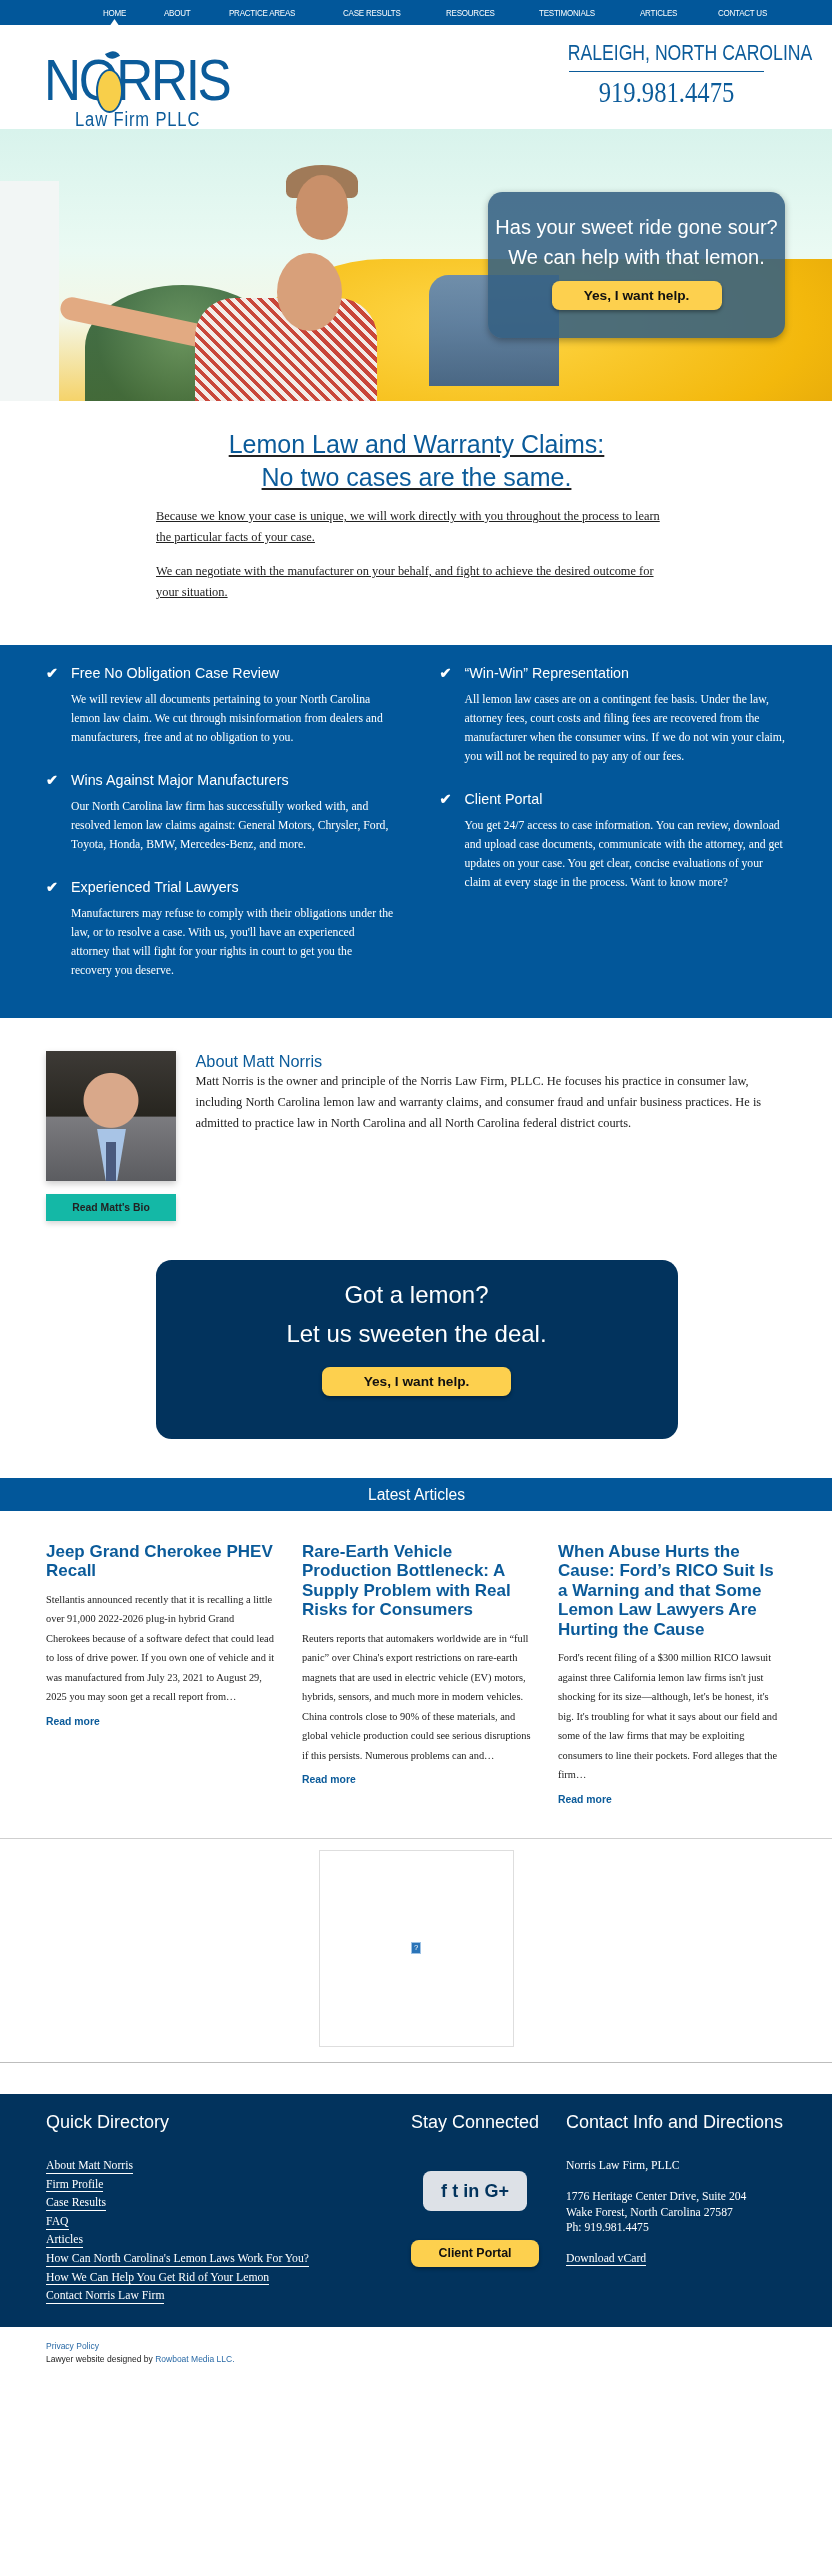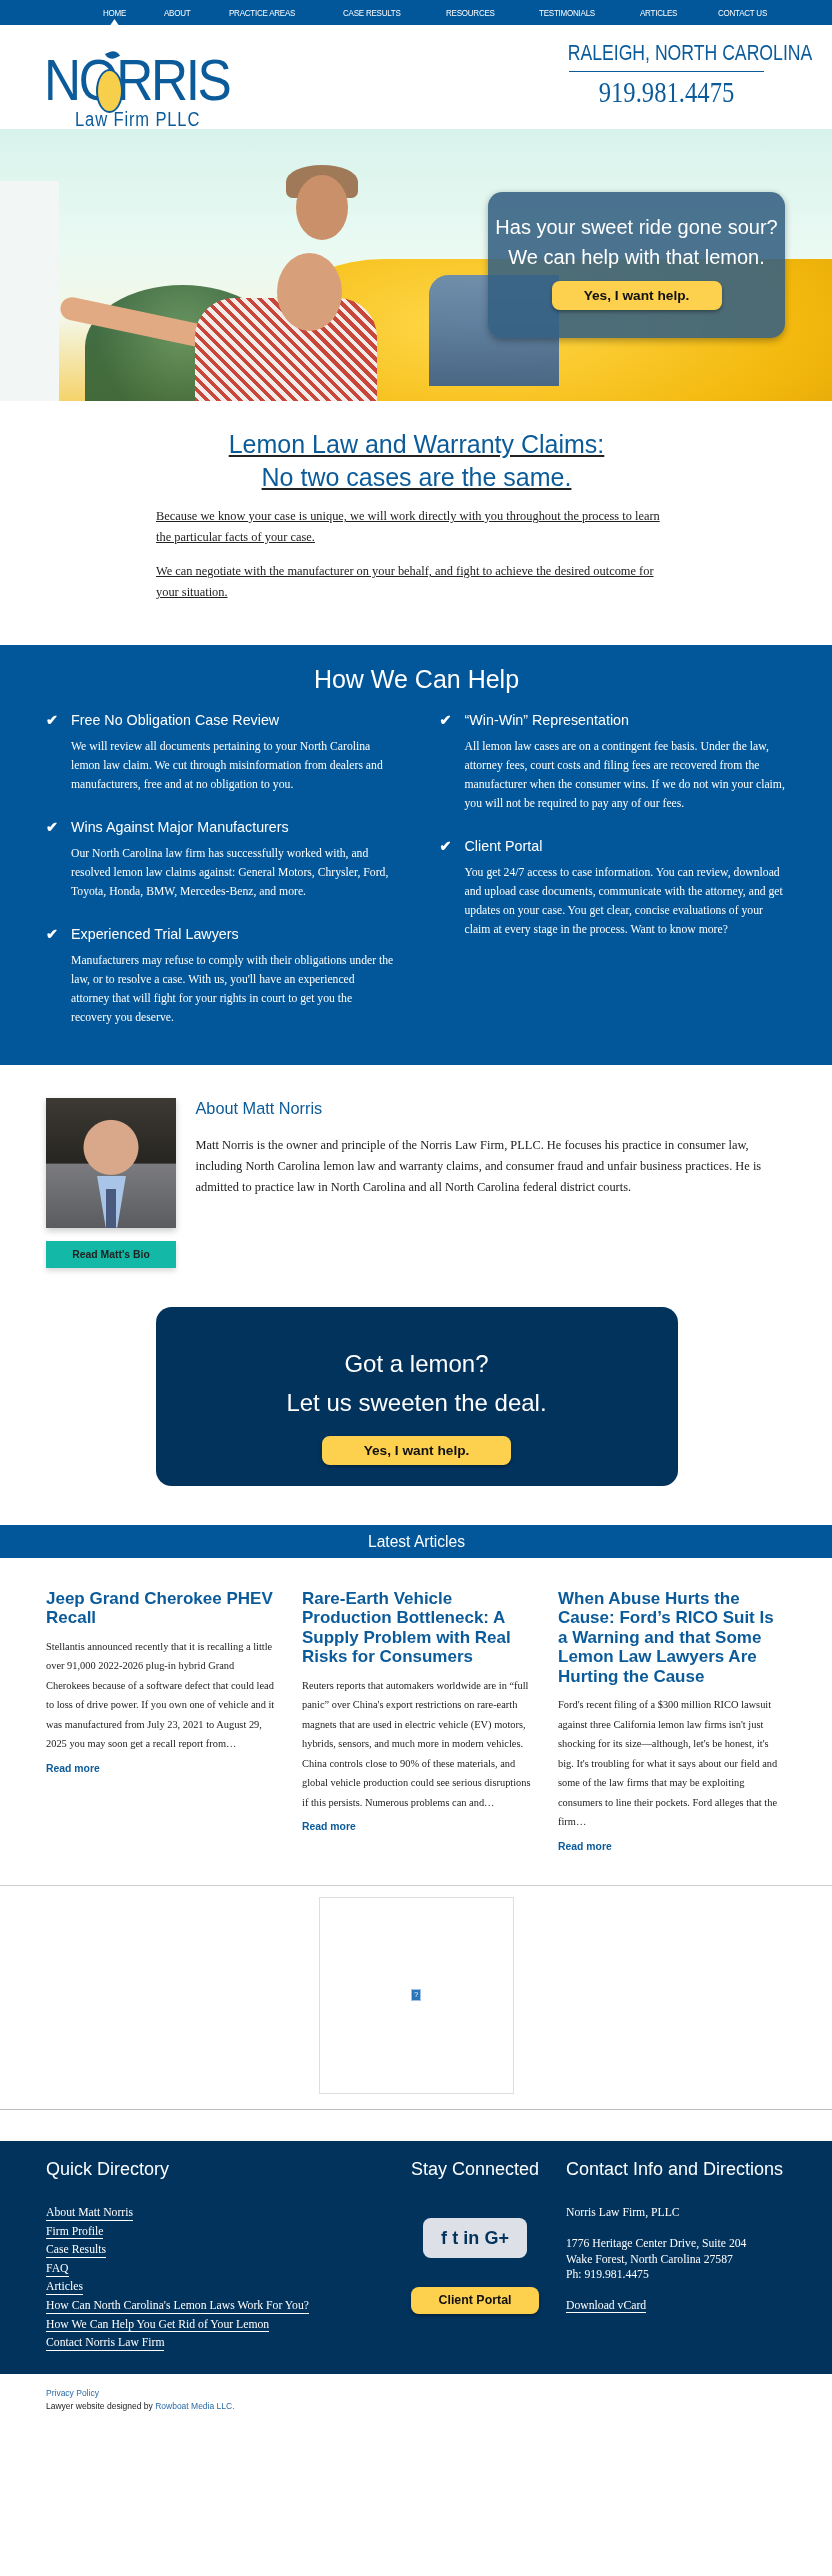--- a/index.html
+++ b/index.html
@@ -56,25 +56,25 @@
 .feat p{padding-left:25px;margin-top:9px;font-size:11.7px;line-height:19px;}
 
 
 .about{position:relative;padding:33px 46px 26px;display:flex;gap:19.5px;}
 .about .photo-col{width:130px;}
 .photo{width:130px;height:130px;background:radial-gradient(circle at 50% 38%,#d9a88a 0 26%,transparent 27%),linear-gradient(180deg,#3d3a36 0%,#27251f 50%,#7b7b7f 51%,#5b5c60 100%);box-shadow:0 2.6px 6.5px rgba(0,0,0,.2);position:relative;}
 .photo .tie{position:absolute;left:60px;top:91px;width:10.4px;height:39px;background:#4a5a7e;}
 .photo .collar{position:absolute;left:51px;top:78px;width:29px;height:52px;background:#a8c4e6;clip-path:polygon(0 0,100% 0,70% 100%,30% 100%);}
 .about .btn-bio{display:block;margin-top:13px;width:130px;height:27px;line-height:27px;background:#14b8a6;font-family:"Liberation Sans",sans-serif;font-weight:bold;font-size:10.4px;text-align:center;box-shadow:0 2.6px 5.2px rgba(0,0,0,.15);transform:none;}
 .about h3{font-family:"Liberation Sans",sans-serif;font-weight:normal;color:#0b5b9a;font-size:16.3px;margin-top:1.3px;}
-.about p{margin-top:17px;font-size:12.4px;line-height:21px;}
+.about p{font-size:12.4px;line-height:21px;}
 
 
 .cta-wrap{padding:13px 0 39px;}
-.cta{width:522px;height:179px;margin:0 auto;background:#02335d;border-radius:15.6px;text-align:center;padding-top:37px;}
+.cta{width:522px;height:179px;margin:0 auto;background:#02335d;border-radius:15.6px;text-align:center;padding-top:15px;}
 .cta .l1,.cta .l2{color:#fff;font-family:"Liberation Sans",sans-serif;font-size:24px;line-height:39px;}
 .cta .btn-yellow{margin-top:14.3px;width:189px;height:29px;line-height:29px;font-size:13.7px;}
 
 
 .art-bar{background:#02579a;height:33px;line-height:33px;text-align:center;color:#fff;font-family:"Liberation Sans",sans-serif;font-size:15.6px;}
 .articles{display:flex;padding:31px 46px 33px;gap:27px;}
 .article{flex:1;}
 .article h4{font-family:"Liberation Sans",sans-serif;color:#0b5b9a;font-size:17px;line-height:19.5px;font-weight:bold;}
 .article p{margin-top:9px;font-size:10.4px;line-height:19.5px;}
 .article .more{display:block;margin-top:9px;font-family:"Liberation Sans",sans-serif;font-weight:bold;color:#0b5b9a;font-size:10.4px;}
@@ -152,21 +152,20 @@
     <span>Lemon Law and Warranty Claims:</span><br>
     <span>No two cases are the same.</span>
   </h1>
   <div class="paras">
     <p>Because we know your case is unique, we will work directly with you throughout the process to learn the particular facts of your case.</p>
     <p>We can negotiate with the manufacturer on your behalf, and fight to achieve the desired outcome for your situation.</p>
   </div>
 </section>
 
 <section class="help">
-  <h2>How We Can Help</h2>
   <div class="cols">
     <div class="col">
       <div class="feat">
         <div class="ft">
             <span class="check">✔</span>
             <span>Free No Obligation Case Review</span>
           </div>
         <p>We will review all documents pertaining to your North Carolina lemon law claim. We cut through misinformation from dealers and manufacturers, free and at no obligation to you.</p>
       </div>
       <div class="feat">

